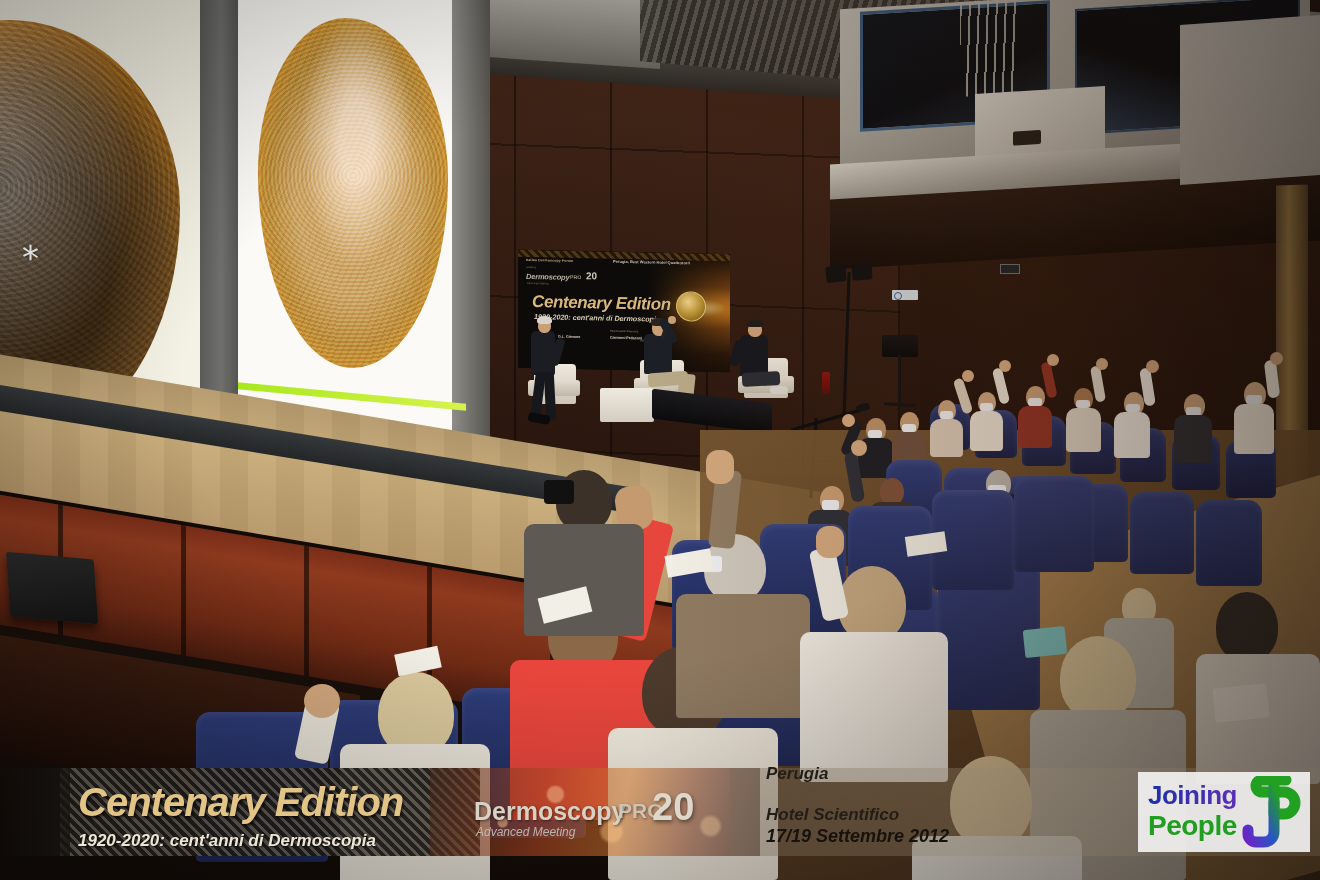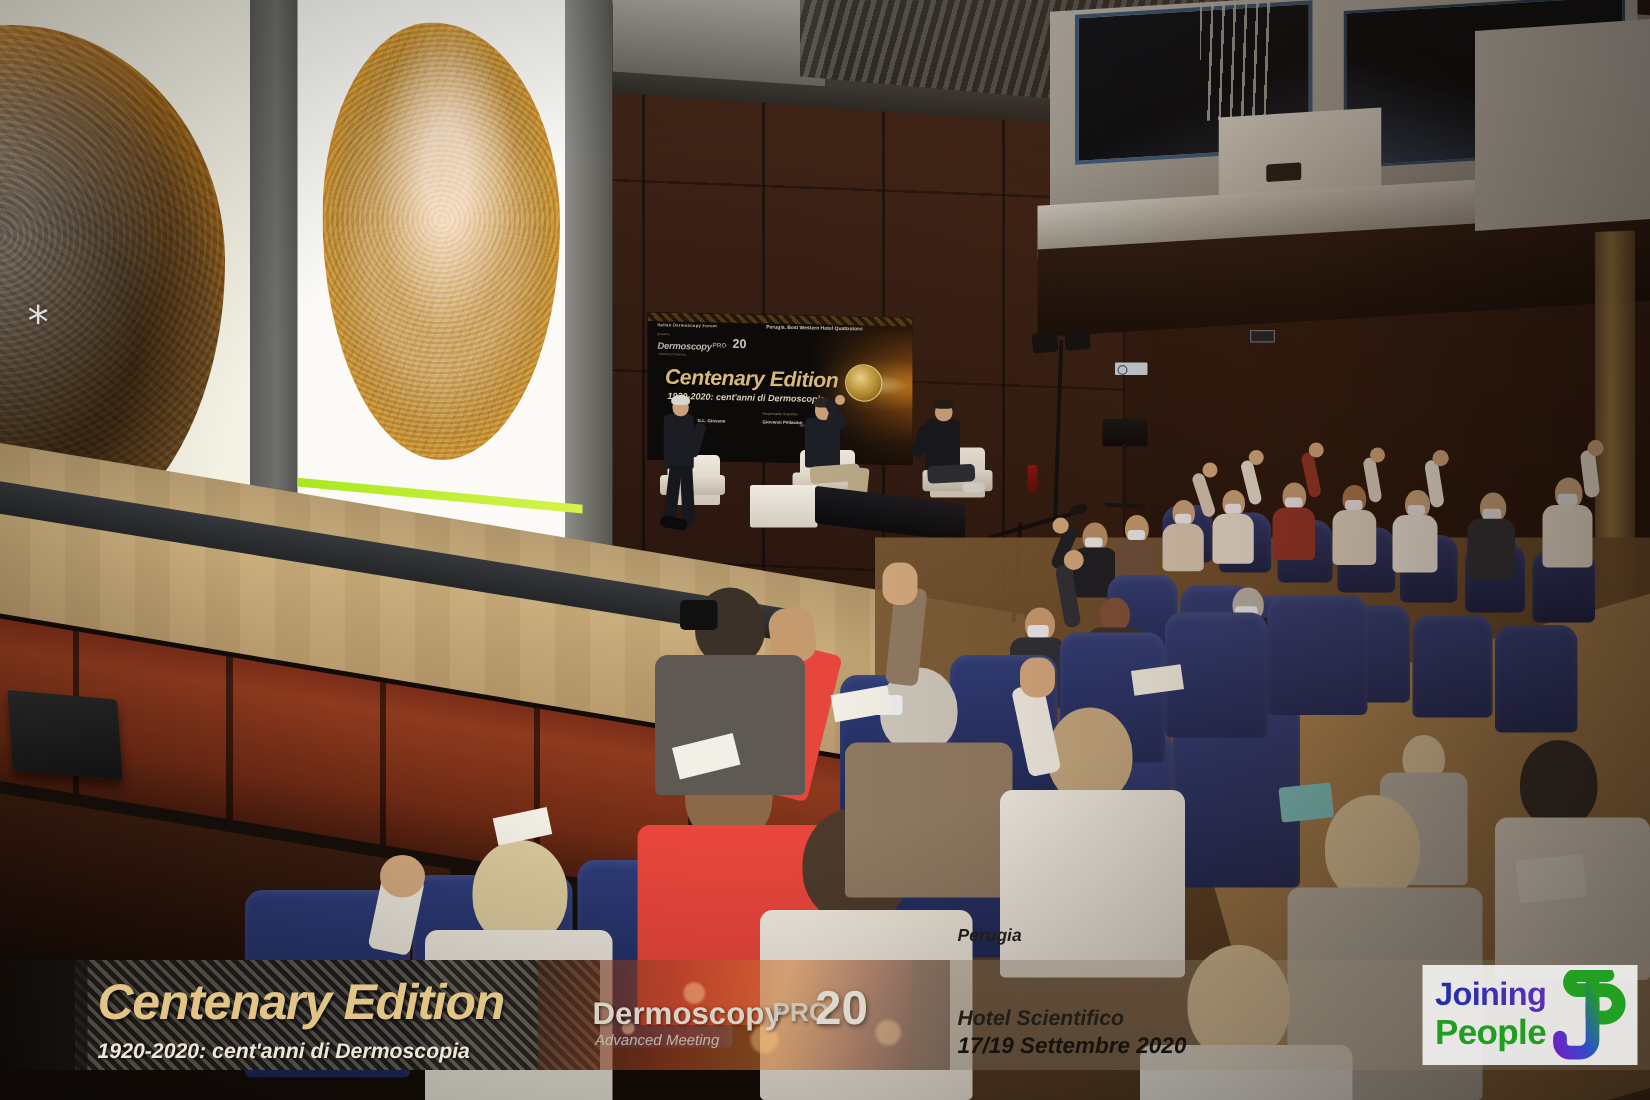--- a/index.html
+++ b/index.html
@@ -415,21 +415,21 @@
     left:618px;top:799px;font-size:21px;font-weight:bold;color:#cfc9bd;opacity:.88;
     text-shadow:1px 1px 3px rgba(0,0,0,.5);
   }
   #b-20{
     left:652px;top:786px;font-size:38px;font-weight:bold;color:#ded8cc;
     text-shadow:1px 2px 4px rgba(0,0,0,.5);
   }
   #b-adv{
     left:476px;top:825px;font-size:12px;color:#c7c0b2;font-style:italic;opacity:.9;
   }
-  #b-city{left:766px;top:740px;font-size:14px;font-weight:bold;font-style:italic;color:#221d16;}
+  #b-city{left:766px;top:764px;font-size:17px;font-weight:bold;font-style:italic;color:#221d16;}
   #b-hotel{left:766px;top:805px;font-size:17px;font-weight:bold;font-style:italic;color:#221d16;}
   #b-date{left:766px;top:826px;font-size:18px;font-weight:bold;font-style:italic;color:#16120d;}
 
   
   #logo{
     left:1138px;top:772px;width:172px;height:80px;
     background:rgba(245,245,245,.90);overflow:hidden;
   }
   #logo-joining{
     position:absolute;left:10px;top:8px;font-size:26px;font-weight:bold;
@@ -712,21 +712,21 @@
   </div>
 
   <div class="btxt" id="b-cent">Centenary Edition</div>
   <div class="btxt" id="b-sub">1920-2020: cent'anni di Dermoscopia</div>
   <div class="btxt" id="b-dermo">Dermoscopy</div>
   <div class="btxt" id="b-pro">PRO</div>
   <div class="btxt" id="b-20">20</div>
   <div class="btxt" id="b-adv">Advanced Meeting</div>
   <div class="btxt" id="b-city">Perugia</div>
   <div class="btxt" id="b-hotel">Hotel Scientifico</div>
-  <div class="btxt" id="b-date">17/19 Settembre 2020</div>
+  <div class="btxt" id="b-date">17/19 Settembre 2012</div>
 
   <div class="layer" id="logo">
     <svg id="logo-jp" viewBox="0 0 64 72">
       <defs>
         <linearGradient id="jpg" x1="0" y1="1" x2="1" y2="0">
           <stop offset="0%" stop-color="#6b24c4"></stop>
           <stop offset="48%" stop-color="#2a52c8"></stop>
           <stop offset="100%" stop-color="#22a022"></stop>
         </linearGradient>
       </defs>

